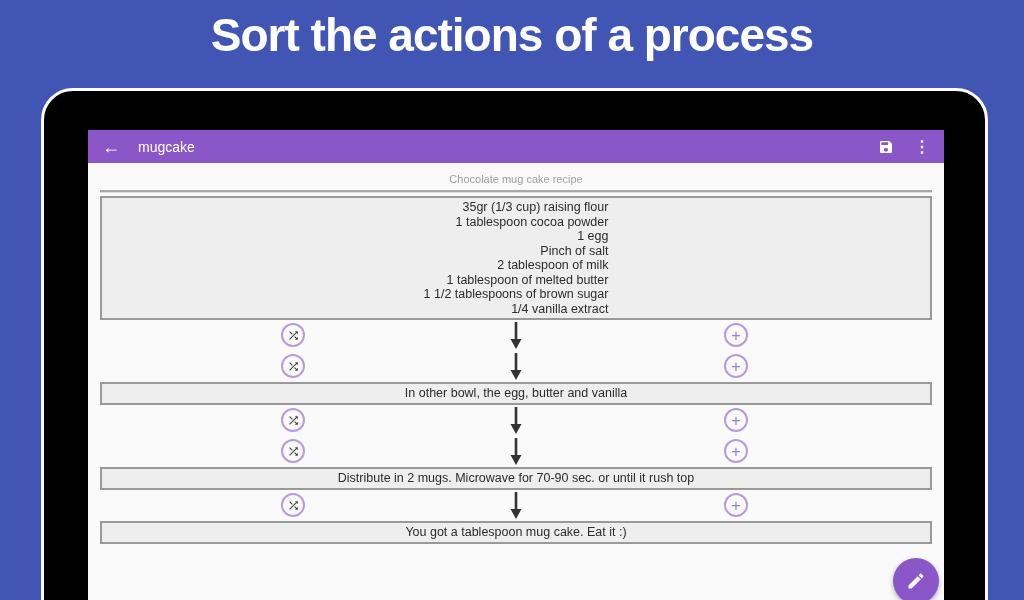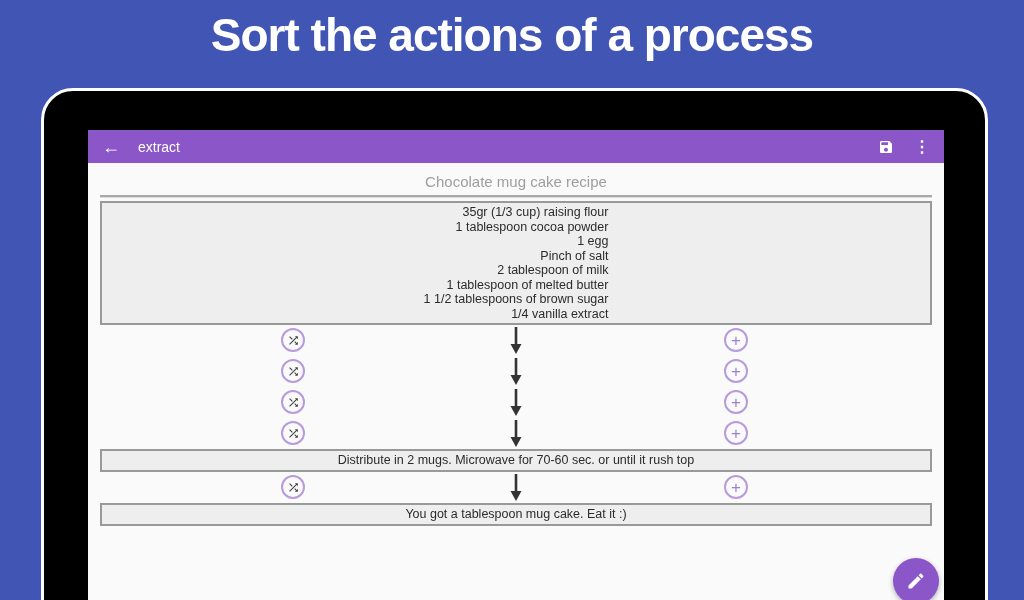--- a/index.html
+++ b/index.html
@@ -26,21 +26,21 @@
     height:33px; background:#8b57c8; color:#fff;
     display:flex; align-items:center; padding:0 14px;
   }
   .toolbar .back { font-size:18px; line-height:1; cursor:default; }
   .toolbar .title { margin-left:18px; font-size:14px; font-weight:500; }
   .toolbar .spacer { flex:1; }
   .toolbar .tb-icon { display:flex; align-items:center; margin-left:20px; }
   .toolbar .dots { font-size:16px; font-weight:bold; letter-spacing:0; }
   .content { position:relative; padding:10px 8px 0 8px; }
   .process-header {
-    text-align:center; color:#9e9e9e; font-size:15px; margin-bottom:5px;
+    text-align:center; color:#9e9e9e; font-size:11px; margin-bottom:5px;
   }
   .divider {
     height:2px; background:#a8a8a8; border-bottom:1px solid #dcdcdc;
     margin:0 4px 3px 4px;
   }
   .node {
     margin:0 4px; background:#eeeeee; border:2px solid #999999;
     box-sizing:border-box; color:#2b2b2b; font-size:12.5px;
     display:flex; align-items:center; justify-content:center;
     text-align:center;
@@ -68,21 +68,21 @@
 <body>
 
 <div class="stage">
   <div class="banner-title">Sort the actions of a process</div>
 
   <div class="tablet">
     <div class="screen">
 
       <div class="toolbar">
         <span class="back">←</span>
-        <span class="title">extract</span>
+        <span class="title">mugcake</span>
         <span class="spacer"></span>
         <span class="tb-icon">
           <svg width="16" height="16" viewBox="0 0 24 24" fill="#ffffff">
               <path d="M17 3H5c-1.11 0-2 .9-2 2v14c0 1.1.89 2 2 2h14c1.1 0 2-.9 2-2V7l-4-4zm-5 16c-1.66 0-3-1.34-3-3s1.34-3 3-3 3 1.34 3 3-1.34 3-3 3zm3-10H5V5h10v4z"></path>
             </svg>
         </span>
         <span class="tb-icon dots">⋮</span>
       </div>
 
       <div class="content">
@@ -122,20 +122,21 @@
           </button>
           <span class="down-arrow">
             <svg width="16" height="27" viewBox="0 0 16 27">
                 <path d="M8 0 V19" stroke="#333" stroke-width="2.6"></path>
                 <path d="M2.5 17 L8 27 L13.5 17 Z" fill="#333"></path>
               </svg>
           </span>
           <button class="circle-btn plus">+</button>
         </div>
 
+        <div class="node single">In other bowl, the egg, butter and vanilla</div>
 
         <div class="connector">
           <button class="circle-btn shuffle">
             <svg width="13" height="13" viewBox="0 0 24 24" fill="#424242">
                 <path d="M10.59 9.17L5.41 4 4 5.41l5.17 5.17 1.42-1.41zM14.5 4l2.04 2.04L4 18.59 5.41 20 17.96 7.46 20 9.5V4h-5.5zm.33 9.41l-1.41 1.41 3.13 3.13L14.5 20H20v-5.5l-2.04 2.04-3.13-3.13z"></path>
               </svg>
           </button>
           <span class="down-arrow">
             <svg width="16" height="27" viewBox="0 0 16 27">
                 <path d="M8 0 V19" stroke="#333" stroke-width="2.6"></path>
@@ -154,21 +155,21 @@
           </button>
           <span class="down-arrow">
             <svg width="16" height="27" viewBox="0 0 16 27">
                 <path d="M8 0 V19" stroke="#333" stroke-width="2.6"></path>
                 <path d="M2.5 17 L8 27 L13.5 17 Z" fill="#333"></path>
               </svg>
           </span>
           <button class="circle-btn plus">+</button>
         </div>
 
-        <div class="node single">Distribute in 2 mugs. Microwave for 70-60 sec. or until it rush top</div>
+        <div class="node single">Distribute in 2 mugs. Microwave for 70-90 sec. or until it rush top</div>
 
         <div class="connector">
           <button class="circle-btn shuffle">
             <svg width="13" height="13" viewBox="0 0 24 24" fill="#424242">
                 <path d="M10.59 9.17L5.41 4 4 5.41l5.17 5.17 1.42-1.41zM14.5 4l2.04 2.04L4 18.59 5.41 20 17.96 7.46 20 9.5V4h-5.5zm.33 9.41l-1.41 1.41 3.13 3.13L14.5 20H20v-5.5l-2.04 2.04-3.13-3.13z"></path>
               </svg>
           </button>
           <span class="down-arrow">
             <svg width="16" height="27" viewBox="0 0 16 27">
                 <path d="M8 0 V19" stroke="#333" stroke-width="2.6"></path>

